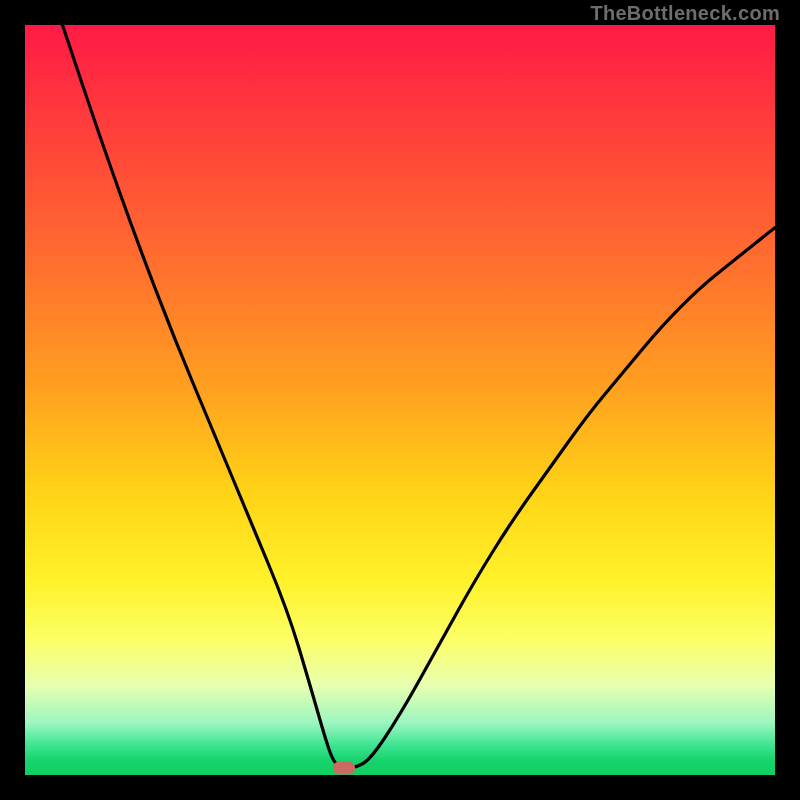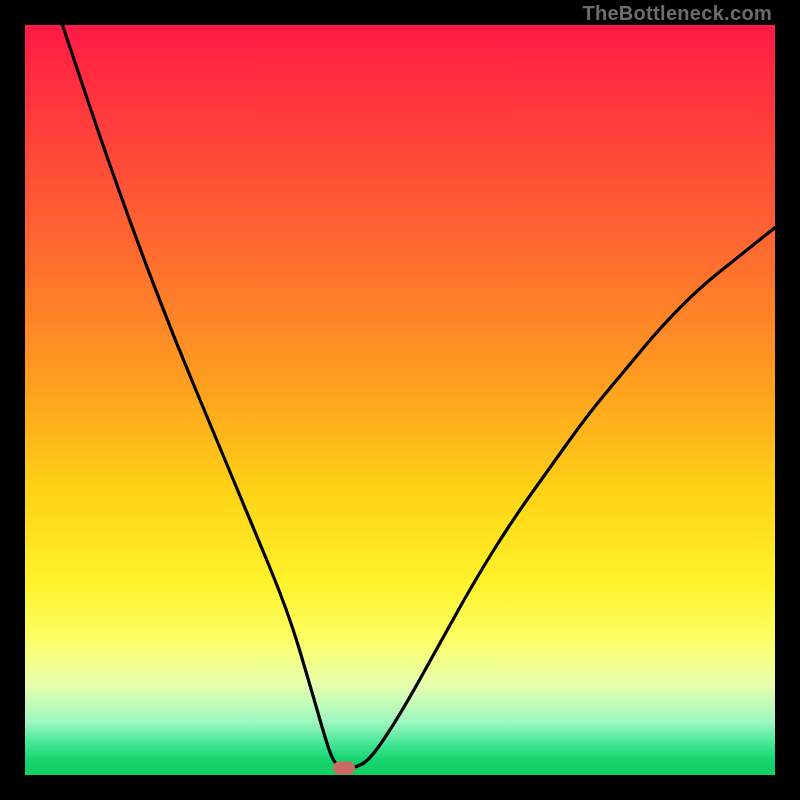--- a/index.html
+++ b/index.html
@@ -38,21 +38,21 @@
       #e8ffb0 88%,
       #9cf7c0 93%,
       #3fe492 96%,
       #17d46e 98%,
       #0fd060 100%
     );
   }
   .watermark {
     position: absolute;
     top: 2px;
-    right: 28px;
+    right: 20px;
     font-size: 20px;
     font-weight: 600;
     color: #6d6d6d;
     letter-spacing: 0.3px;
     user-select: none;
   }
   .marker {
     position: absolute;
     width: 22px;
     height: 13px;

